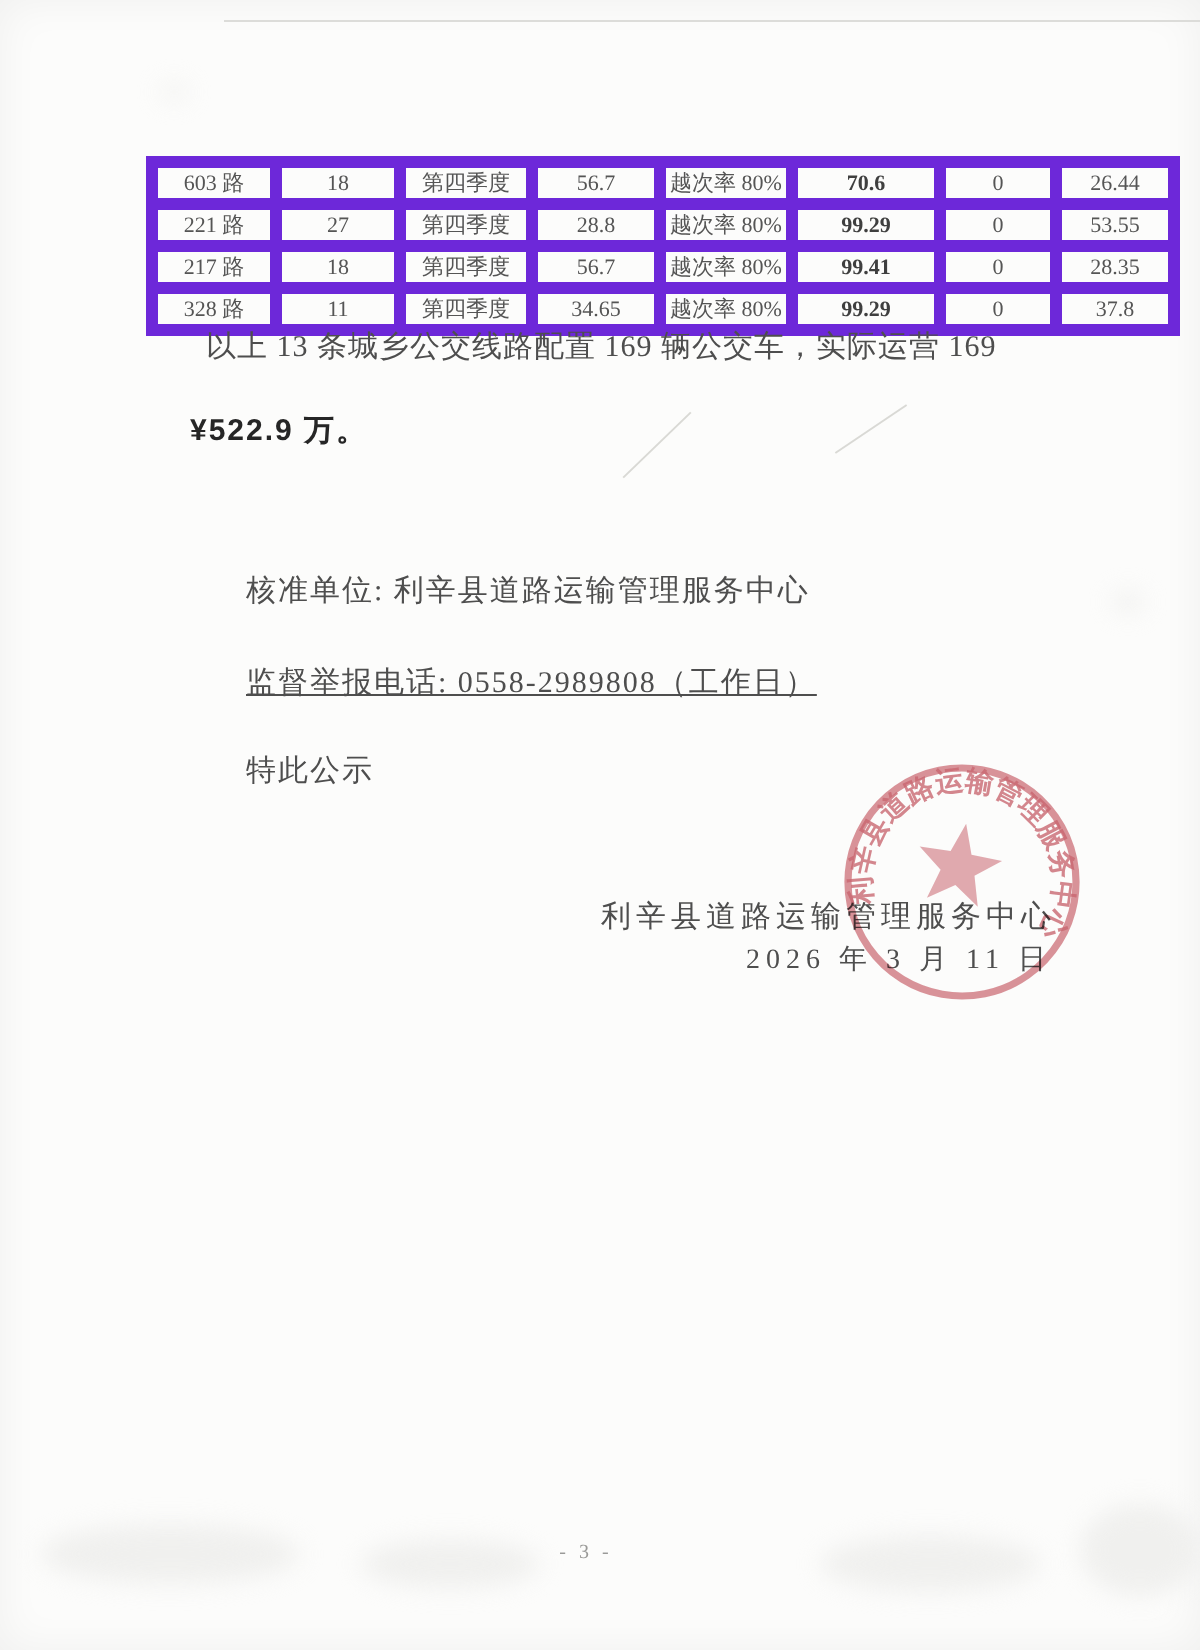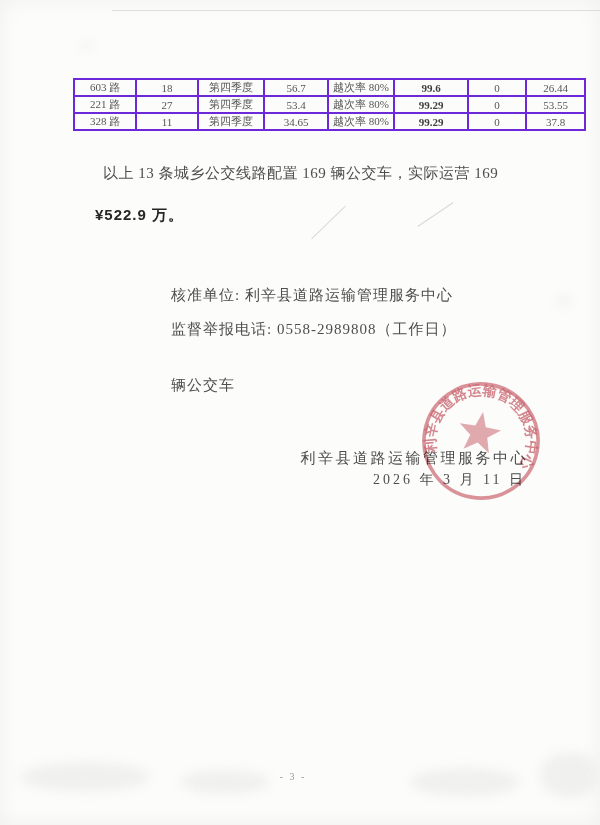--- a/index.html
+++ b/index.html
@@ -15,37 +15,37 @@
   .crease{position:absolute;height:1px;background:#d2d2ce;opacity:.85;}
   .crease-a{left:305px;top:222px;width:47px;transform:rotate(-44deg);}
   .crease-b{left:414px;top:214px;width:43px;transform:rotate(-34deg);}
   .blob{position:absolute;background:#ececea;border-radius:50%;filter:blur(6px);opacity:.75;}
   
   table.subsidy{
     position:absolute;left:73px;top:78px;width:511px;
     border-collapse:collapse;table-layout:fixed;
   }
   table.subsidy td{
-    border:2px solid #6d28d9;height:14.8px;padding:0 1px;
+    border:6px solid #6d28d9;height:14.8px;padding:0 1px;
     text-align:center;vertical-align:middle;
     font-size:11px;color:#555;white-space:nowrap;overflow:hidden;
   }
   table.subsidy td.c5{font-weight:700;color:#3f3f3f;}
   table.subsidy tr.total td{color:#4c4c4c;}
   
   .sumline{position:absolute;font-size:15px;letter-spacing:.5px;color:#4e4e4e;white-space:nowrap;}
   .sum1{left:103px;top:164px;}
   .sum2{left:95px;top:185px;}
   .sum3{left:95px;top:206px;}
   .boldamt{font-family:"Liberation Sans","DejaVu Sans",sans-serif;font-weight:700;color:#262626;letter-spacing:1px;}
   
-  .infoline{position:absolute;left:123px;font-size:15px;letter-spacing:1px;color:#4e4e4e;white-space:nowrap;margin-left:48px;}
+  .infoline{position:absolute;left:123px;font-size:15px;letter-spacing:1px;color:#4e4e4e;white-space:nowrap;}
   .info1{top:286px;}
   .info2{top:311px;}
-  .info3{top:320px;}
+  .info3{top:332px;text-decoration:underline;}
   .closing{top:376px;}
   
   .sig-org{position:absolute;right:72px;top:449px;font-size:15px;letter-spacing:2.5px;color:#4e4e4e;white-space:nowrap;}
   .sig-date{position:absolute;right:74px;top:471px;font-size:14px;letter-spacing:3px;color:#4e4e4e;white-space:nowrap;text-align:center;}
   
   .seal{
     position:absolute;left:396px;top:356px;width:170px;height:170px;
     mix-blend-mode:multiply;opacity:.88;transform:rotate(10deg);
     pointer-events:none;
   }
@@ -80,53 +80,63 @@
         <col style="width:58px">
         <col style="width:59px">
     </colgroup>
     <tbody>
       <tr>
         <td>603 路</td>
         <td>18</td>
         <td>第四季度</td>
         <td>56.7</td>
         <td>越次率 80%</td>
-        <td class="c5">99.6</td>
+        <td class="c5">70.6</td>
         <td>0</td>
         <td>26.44</td>
       </tr>
       <tr>
         <td>221 路</td>
         <td>27</td>
         <td>第四季度</td>
-        <td>53.4</td>
+        <td>28.8</td>
         <td>越次率 80%</td>
         <td class="c5">99.29</td>
         <td>0</td>
         <td>53.55</td>
+      </tr>
+      <tr>
+        <td>217 路</td>
+        <td>18</td>
+        <td>第四季度</td>
+        <td>56.7</td>
+        <td>越次率 80%</td>
+        <td class="c5">99.41</td>
+        <td>0</td>
+        <td>28.35</td>
       </tr>
       <tr>
         <td>328 路</td>
         <td>11</td>
         <td>第四季度</td>
         <td>34.65</td>
         <td>越次率 80%</td>
         <td class="c5">99.29</td>
         <td>0</td>
         <td>37.8</td>
       </tr>
     </tbody>
   </table>
 
   <div class="sumline sum1">以上 13 条城乡公交线路配置 169 辆公交车，实际运营 169</div>
   <div class="sumline sum3 boldamt">¥522.9 万。</div>
 
   <div class="infoline info1">核准单位: 利辛县道路运输管理服务中心</div>
   <div class="infoline info3">监督举报电话: 0558-2989808（工作日）</div>
-  <div class="infoline closing">辆公交车</div>
+  <div class="infoline closing">特此公示</div>
 
   <div class="sig-org">利辛县道路运输管理服务中心</div>
   <div class="sig-date">2026 年 3 月 11 日</div>
 
   <svg class="seal" viewBox="0 0 170 170">
     <defs>
       <path id="sealArc" d="M 41.8 100.7 A 46 46 0 1 1 128.2 100.7" fill="none"></path>
     </defs>
     <circle cx="85" cy="85" r="57" fill="none" stroke-width="3.6" stroke-opacity="0.7" stroke="#c4515c"></circle>
     <polygon points="82,56 87.3,70.7 102.9,71.2 90.6,80.8 94.9,95.8 82,87 69.1,95.8 73.4,80.8 61.1,71.2 76.7,70.7" fill-opacity="0.55" fill="#c4515c"></polygon>

